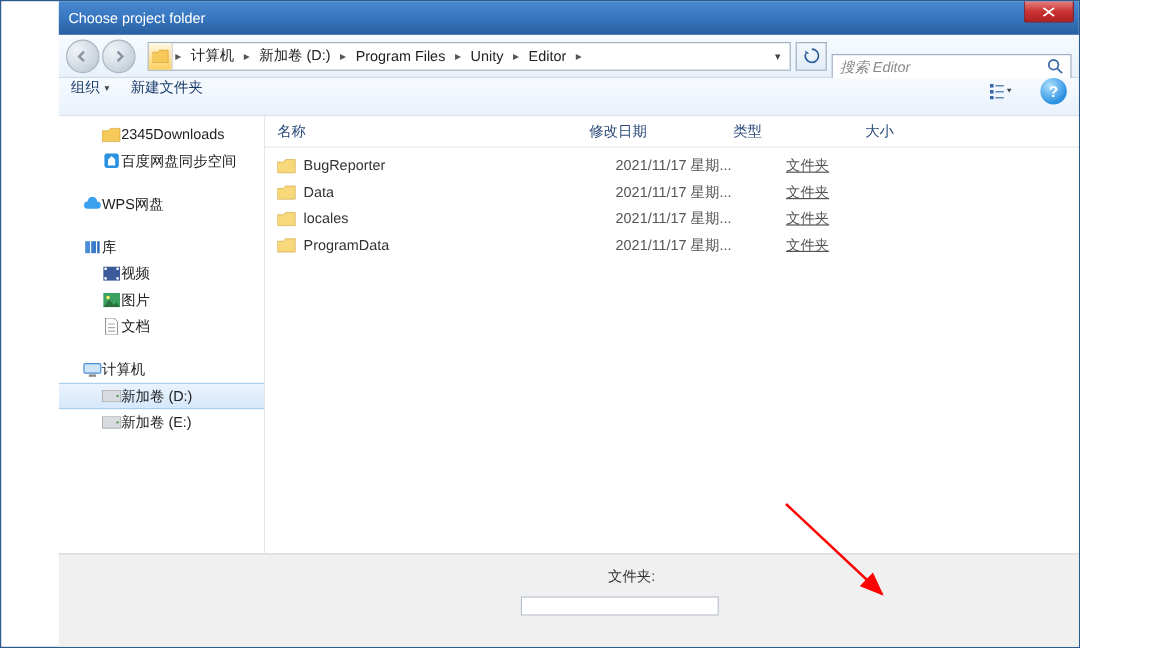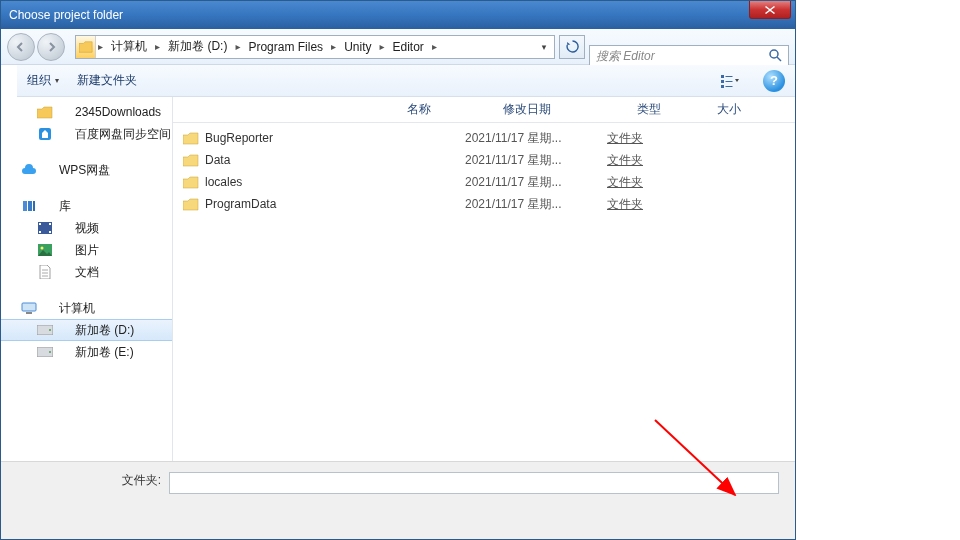--- a/index.html
+++ b/index.html
@@ -1,66 +1,66 @@
 <!DOCTYPE html>
 <html><head>
 <meta charset="utf-8">
 <style>
 * { box-sizing: border-box; margin: 0; padding: 0; font-family: "Microsoft YaHei", "Segoe UI", Tahoma, sans-serif; }
 body { width: 960px; height: 540px; overflow: hidden; background: #fff; position: relative; }
 
-.window { width: 796px; height: 540px; border: 1px solid #2b5a8c; background: #fff; display: flex; flex-direction: column; }
+.window { width: 900px; height: 540px; border: 1px solid #2b5a8c; background: #fff; display: flex; flex-direction: column; padding-left: 48px; }
 
 .titlebar { height: 28px; background: linear-gradient(to bottom, #4a89d0 0%, #3676c0 50%, #2a5fa0 100%); display: flex; align-items: center; color: #fff; font-size: 12px; padding-left: 8px; position: relative; }
 .titlebar .close { position: absolute; right: 0; top: 0; width: 42px; height: 18px; background: linear-gradient(to bottom, #e48181 0%, #cc3333 50%, #b02020 100%); border: 1px solid #8a2020; border-top: none; border-radius: 0 0 3px 3px; display: flex; align-items: center; justify-content: center; color: #fff; font-size: 12px; cursor: pointer; margin-right: 4px; }
 
 .navrow { height: 36px; background: linear-gradient(to bottom, #f7fbff 0%, #e8f1fb 100%); border-bottom: 1px solid #cdd9e6; display: flex; align-items: center; padding: 0 6px; gap: 4px; }
 .navcircle { width: 28px; height: 28px; border-radius: 50%; background: radial-gradient(circle at 30% 30%, #f0f4f8, #d0d8e0 60%, #b8c2cc 100%); border: 1px solid #aab4c0; display: flex; align-items: center; justify-content: center; color: #889; font-size: 12px; }
 .navcircle.second { margin-left: -2px; }
 .addrbar { flex: 1; height: 24px; background: #fff; border: 1px solid #a0b0c0; display: flex; align-items: center; font-size: 12px; color: #222; margin-left: 6px; }
 .pathseg { padding: 0 6px; height: 22px; display: flex; align-items: center; cursor: pointer; }
 .chev { color: #555; font-size: 10px; padding: 0 2px; }
 .addr-icon { width: 20px; height: 22px; display: flex; align-items: center; justify-content: center; background: linear-gradient(to bottom, #fff8e4, #fed060); border-right: 1px solid #d0d0d0; }
 .addr-icon svg { width: 14px; height: 12px; }
 .addr-drop { width: 20px; text-align: center; color: #444; font-size: 9px; cursor: pointer; border-left: 0; margin-left: auto; }
 .refreshbtn { width: 26px; height: 24px; background: linear-gradient(to bottom,#f3f8fd,#e2ecf6); border: 1px solid #a0b0c0; display: flex; align-items: center; justify-content: center; color: #2a5c9b; cursor: pointer; font-size: 13px; }
 .searchbox { width: 200px; height: 24px; background: #fff; border: 1px solid #a0b0c0; display: flex; align-items: center; padding: 0 6px; font-size: 12px; color: #888; font-style: italic; margin-top: 20px; }
 .searchbox .sicon { margin-left: auto; color: #3a6aa8; font-style: normal; }
 
-.toolbar { height: 32px; background: linear-gradient(to bottom,#f7fbff,#e9f1fb); border-bottom: 1px solid #d6e0ea; display: flex; align-items: center; padding: 0 10px; gap: 18px; font-size: 12px; color: #1a3a6a; margin-left: 16px; }
+.toolbar { height: 32px; background: linear-gradient(to bottom,#f7fbff,#e9f1fb); border-bottom: 1px solid #d6e0ea; display: flex; align-items: flex-start; padding: 0 10px; gap: 18px; font-size: 12px; color: #1a3a6a; }
 .toolbar .spacer { flex: 1; }
 .tbtn { cursor: pointer; display: flex; align-items: center; gap: 4px; }
 .tbtn .dd { font-size: 8px; color: #444; }
 .viewicon { width: 30px; height: 22px; border: 1px solid transparent; display: flex; align-items: center; justify-content: center; gap: 1px; cursor: pointer; }
 .helpicon { width: 22px; height: 22px; border-radius: 50%; background: radial-gradient(circle at 35% 30%, #aee0ff, #2a90e0 70%); color: #fff; font-weight: bold; display: flex; align-items: center; justify-content: center; font-size: 13px; cursor: pointer; }
 
 .body { flex: 1; display: flex; min-height: 0; }
 .sidebar { width: 172px; background: #fff; border-right: 1px solid #e0e6ec; overflow: hidden; font-size: 12px; color: #222; padding-top: 4px; }
-.tree-item { display: flex; align-items: center; height: 22px; padding-left: 20px; gap: 22px; cursor: pointer; white-space: nowrap; }
+.tree-item { display: flex; align-items: center; height: 22px; padding-left: 20px; gap: 0; cursor: pointer; white-space: nowrap; }
 .tree-item.sub { padding-left: 36px; }
 .tree-item.selected { background: linear-gradient(to bottom,#eaf3fd,#d6e8fb); border: 1px solid #a8cdee; border-left: none; border-right: none; }
 .tree-group { margin-top: 14px; }
 .ticon { width: 16px; height: 14px; display: inline-flex; align-items: center; justify-content: center; }
 
 .main { flex: 1; display: flex; flex-direction: column; background: #fff; }
 .colheaders { height: 26px; border-bottom: 1px solid #e4e8ec; display: flex; align-items: center; font-size: 12px; color: #2a4a7a; padding-left: 10px; }
-.colheaders > div { padding-right: 12px; text-align: right; }
+.colheaders > div { padding-right: 12px; }
 .col-name { width: 260px; }
 .col-date { width: 120px; }
 .col-type { width: 110px; }
 .col-size { width: 80px; }
 .filelist { flex: 1; overflow: auto; font-size: 12px; color: #333; padding-top: 4px; }
 .filerow { display: flex; align-items: center; height: 22px; padding-left: 10px; cursor: pointer; gap: 22px; }
 .filerow .fname { width: 260px; display: flex; align-items: center; gap: 6px; }
 .filerow .fdate { width: 120px; color: #555; }
 .filerow .ftype { width: 110px; color: #555; text-decoration: underline; }
 .folder-glyph { width: 16px; height: 13px; }
 
 .bottombar { height: 78px; background: #f0f0f0; border-top: 1px solid #d8d8d8; padding: 10px 16px 10px 100px; position: relative; }
-.folder-field-row { display: flex; gap: 8px; font-size: 12px; }
+.folder-field-row { display: flex; align-items: center; gap: 8px; font-size: 12px; flex-direction: column; }
 .folder-field-row label { color: #333; width: 60px; text-align: right; }
 .folder-field-row input { flex: 1; height: 22px; border: 1px solid #b8c2cc; background: #fff; padding: 0 4px; font-size: 12px; }
 .btnrow { position: absolute; right: 16px; bottom: 10px; display: flex; gap: 8px; }
 .dlgbtn { width: 96px; height: 26px; font-size: 12px; border: 1px solid #a8b4c0; background: linear-gradient(to bottom,#fdfdfd,#e9edf1); cursor: pointer; border-radius: 2px; }
 .dlgbtn.primary { border: 1px solid #3c7fb1; box-shadow: 0 0 2px #6fb3e8; }
 
 .arrow-svg { position: absolute; left: 0; top: 0; width: 960px; height: 540px; pointer-events: none; }
 </style>
 </head>
 <body>

